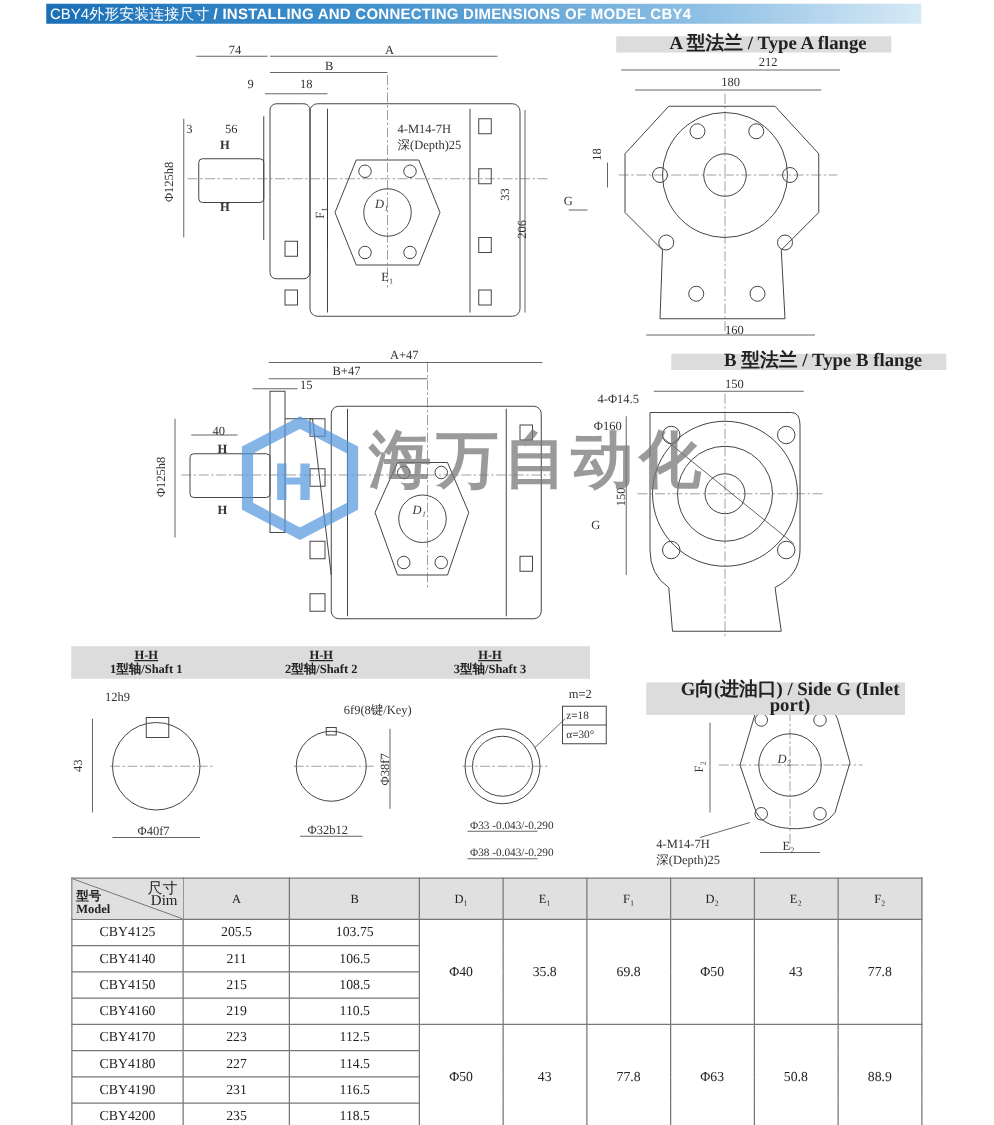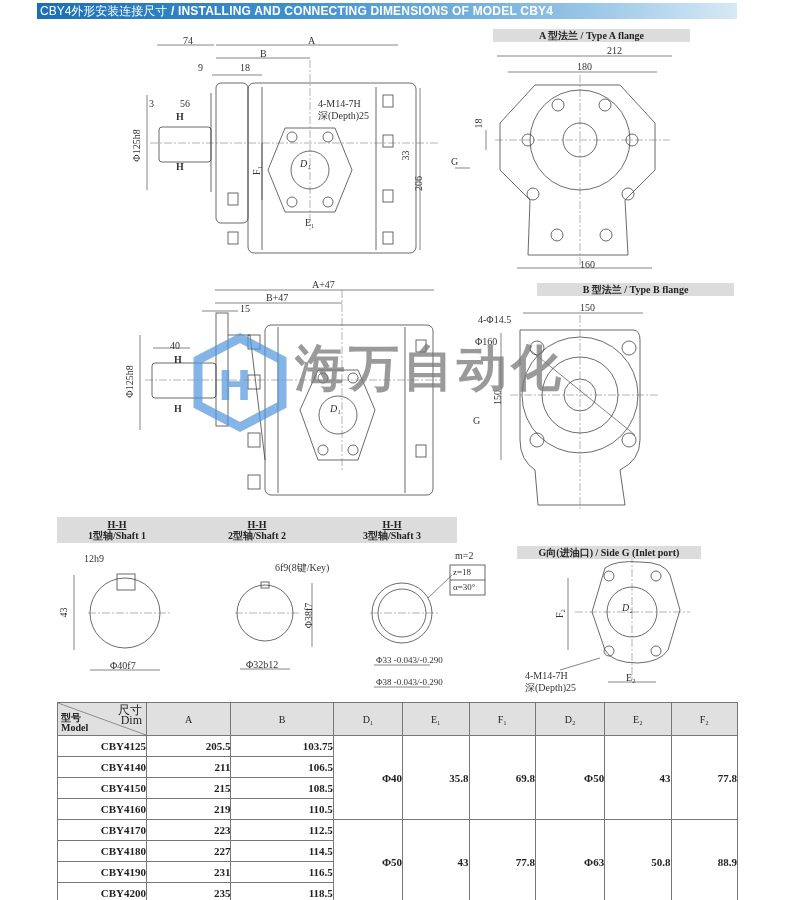--- a/index.html
+++ b/index.html
@@ -1,32 +1,32 @@
 <!DOCTYPE html>
 <html><head>
 <meta charset="utf-8">
 <style>
   html,body{margin:0;padding:0;background:#fff;}
   body{width:795px;height:900px;position:relative;overflow:hidden;font-family:"Liberation Serif","DejaVu Serif",serif;color:#222;}
   .banner{position:absolute;left:37px;top:3px;width:700px;height:16px;background:linear-gradient(90deg,#1b6fb5 0%,#3d8fcc 35%,#8fc0e4 75%,#d6e9f6 100%);color:#fff;font-family:"Liberation Sans","DejaVu Sans",sans-serif;font-size:12px;line-height:16px;padding-left:3px;box-sizing:border-box;white-space:nowrap;}
   .banner b{font-weight:bold;letter-spacing:0.2px;}
-  .gbar{position:absolute;background:#dcdcdc;font-weight:bold;font-size:10px;text-align:center;line-height:13px;color:#222;}
+  .gbar{position:absolute;background:#dcdcdc;font-weight:bold;font-size:15px;text-align:center;line-height:13px;color:#222;padding-left:23px;}
   .lbl{position:absolute;font-size:10px;color:#333;white-space:nowrap;}
   svg{position:absolute;overflow:visible;}
   .ln{stroke:#444;stroke-width:0.8;fill:none;}
   .cl{stroke:#666;stroke-width:0.5;stroke-dasharray:8 2 2 2;fill:none;}
   .dim{stroke:#333;stroke-width:0.6;fill:none;}
-  .shafthdr{position:absolute;top:517px;height:26px;background:#dcdcdc;width:400px;left:57px;}
+  .shafthdr{position:absolute;top:517px;height:26px;background:#dcdcdc;width:400px;left:57px;padding-left:15px;}
   .shafthdr .t{position:absolute;width:110px;text-align:center;font-weight:bold;font-size:10px;line-height:11px;}
   .shafthdr .t span{display:block;}
   .shafthdr .t .u{text-decoration:underline;}
   table{position:absolute;left:57px;top:702px;width:681px;border-collapse:collapse;font-size:11px;}
   th,td{border:1px solid #777;text-align:center;height:20px;padding:0;}
   th{background:#e0e0e0;font-weight:normal;height:32px;font-size:10px;}
-  td{font-weight:bold;text-align:right;}
+  td{font-weight:normal;}
   .corner{position:relative;width:88px;}
   .corner .a{position:absolute;right:4px;top:2px;font-size:12px;line-height:10px;text-align:right;}
   .corner .b{position:absolute;left:3px;bottom:2px;font-size:10px;line-height:10px;text-align:left;font-weight:bold;}
   .watermark{position:absolute;left:190px;top:335px;width:420px;height:90px;pointer-events:none;}
   .wm-cn{position:absolute;left:105px;top:0;font-family:"DejaVu Sans",sans-serif;font-weight:bold;font-size:50px;color:rgba(120,120,120,0.75);letter-spacing:4px;}
   .wm-en{position:absolute;left:110px;top:60px;font-family:"DejaVu Sans",sans-serif;font-size:17px;color:rgba(120,120,120,0.7);letter-spacing:7px;}
 </style>
 </head>
 <body>
 

